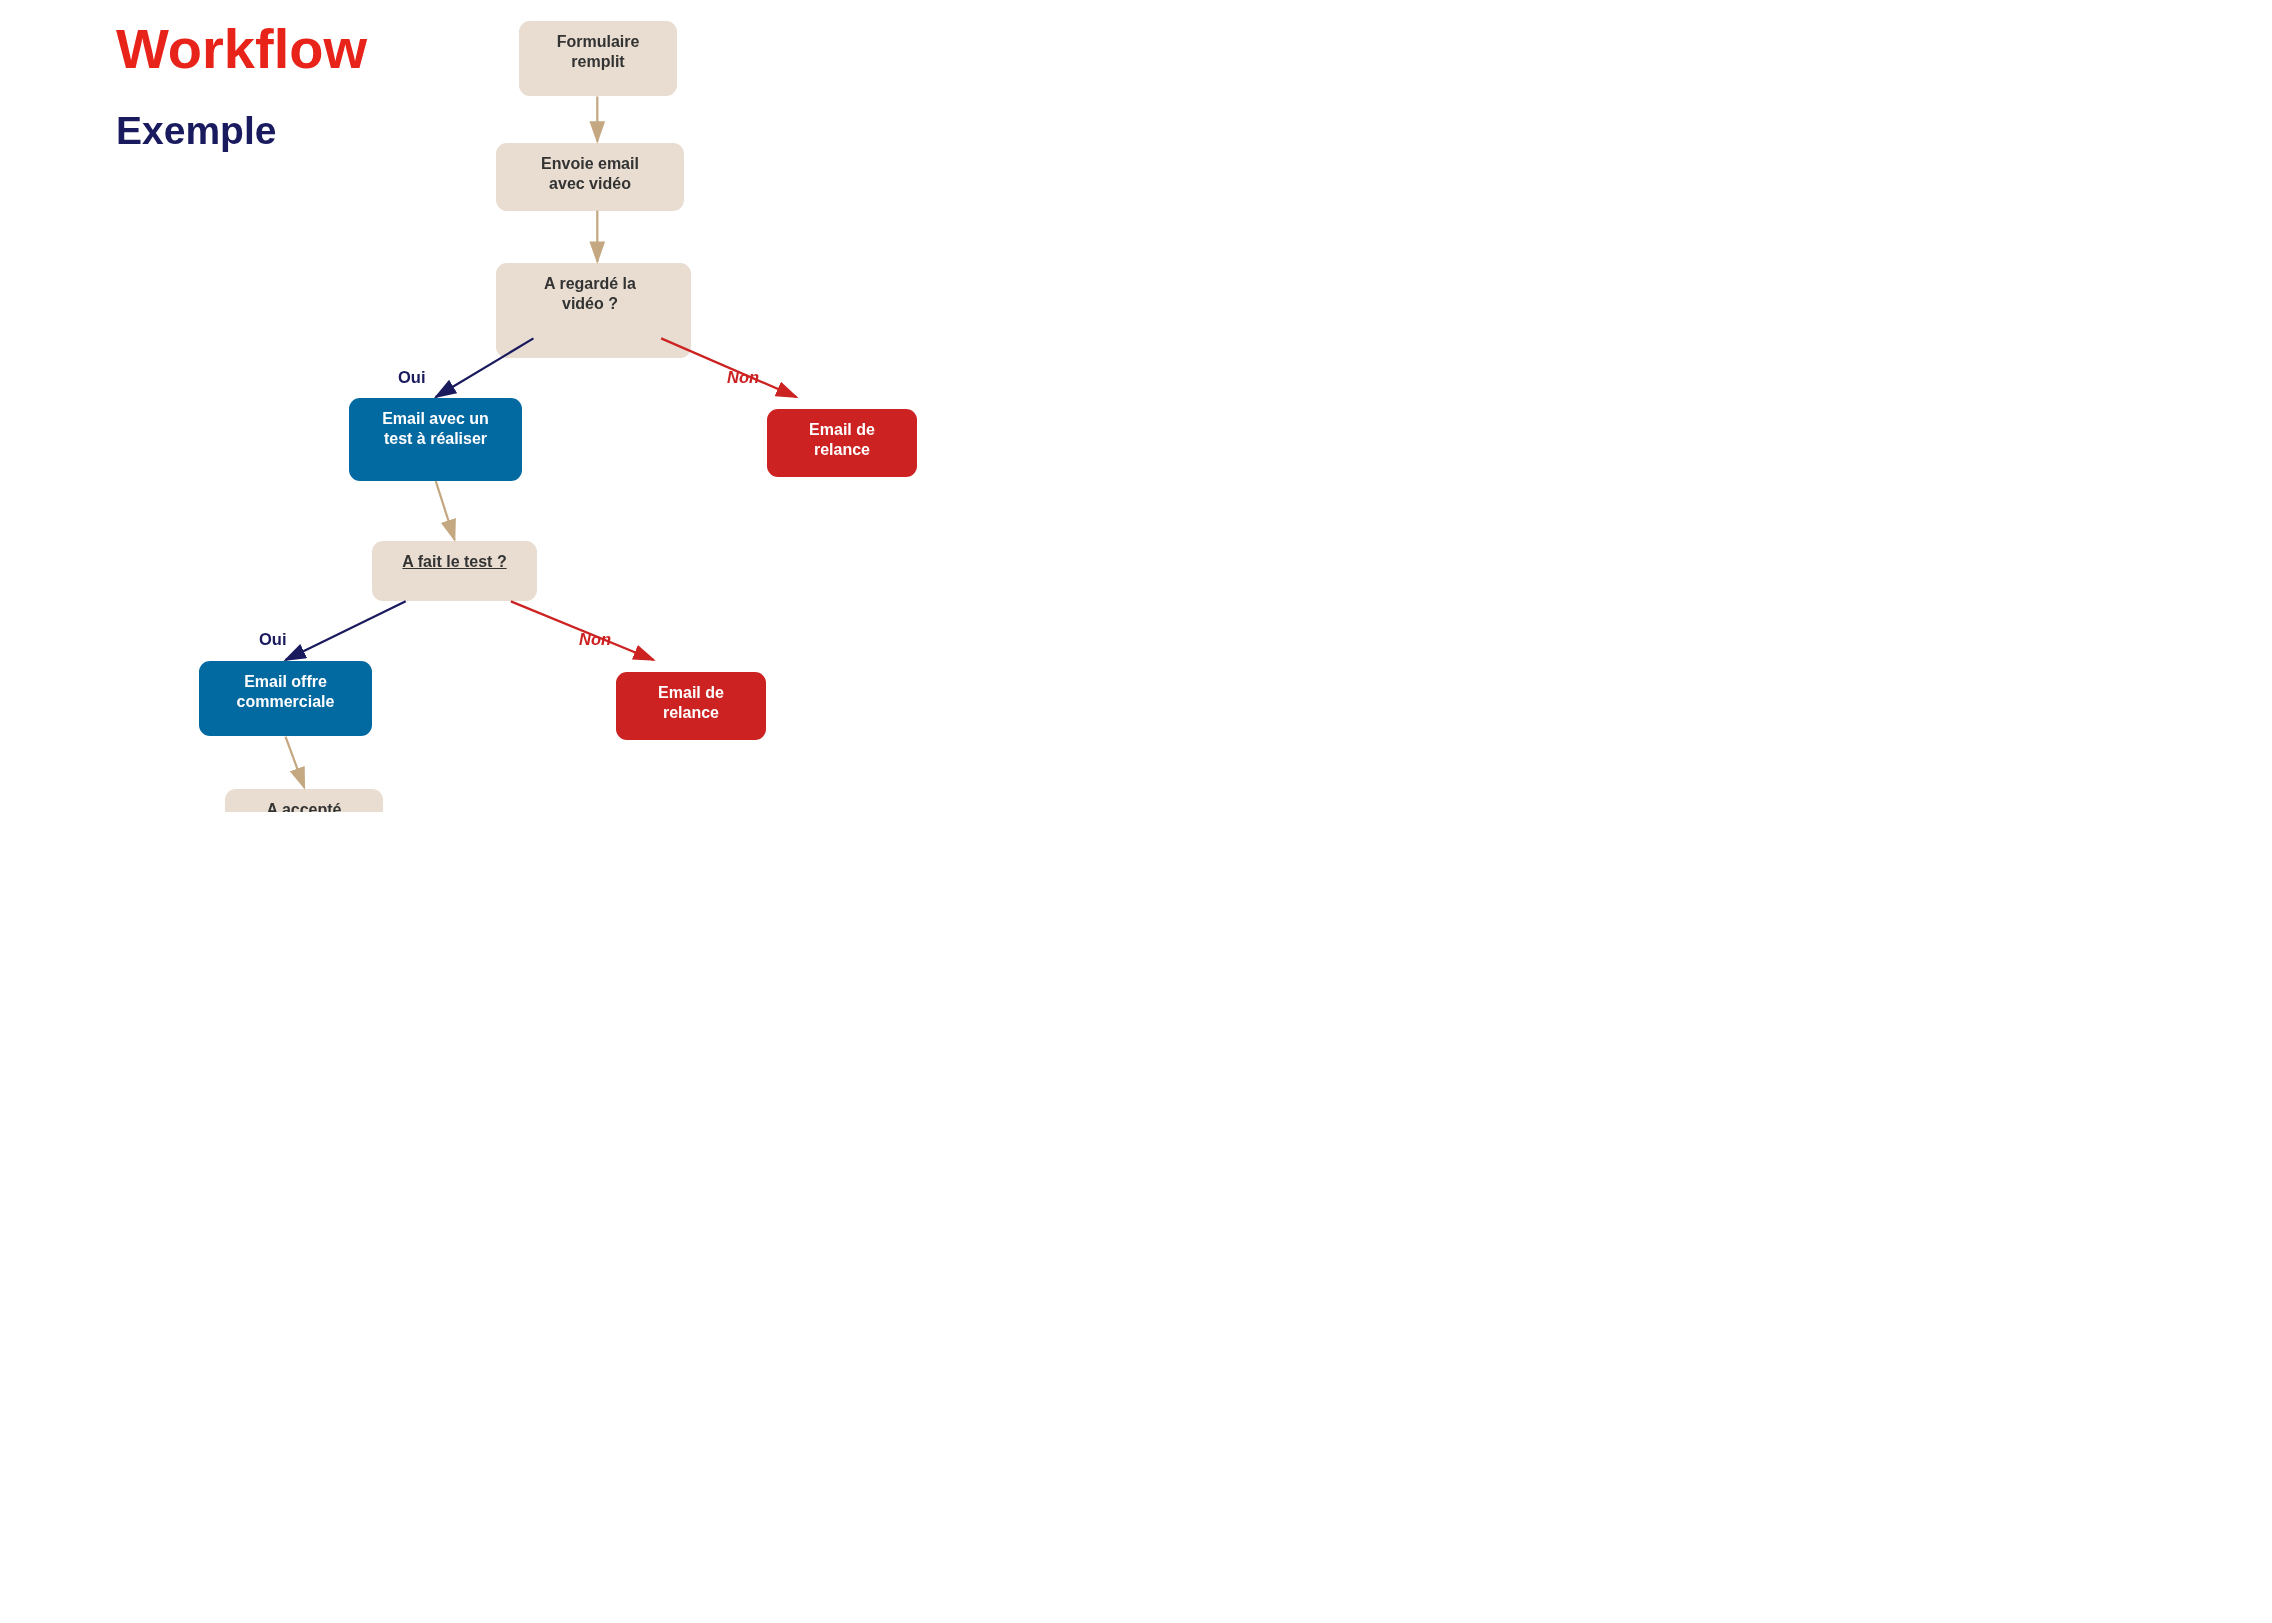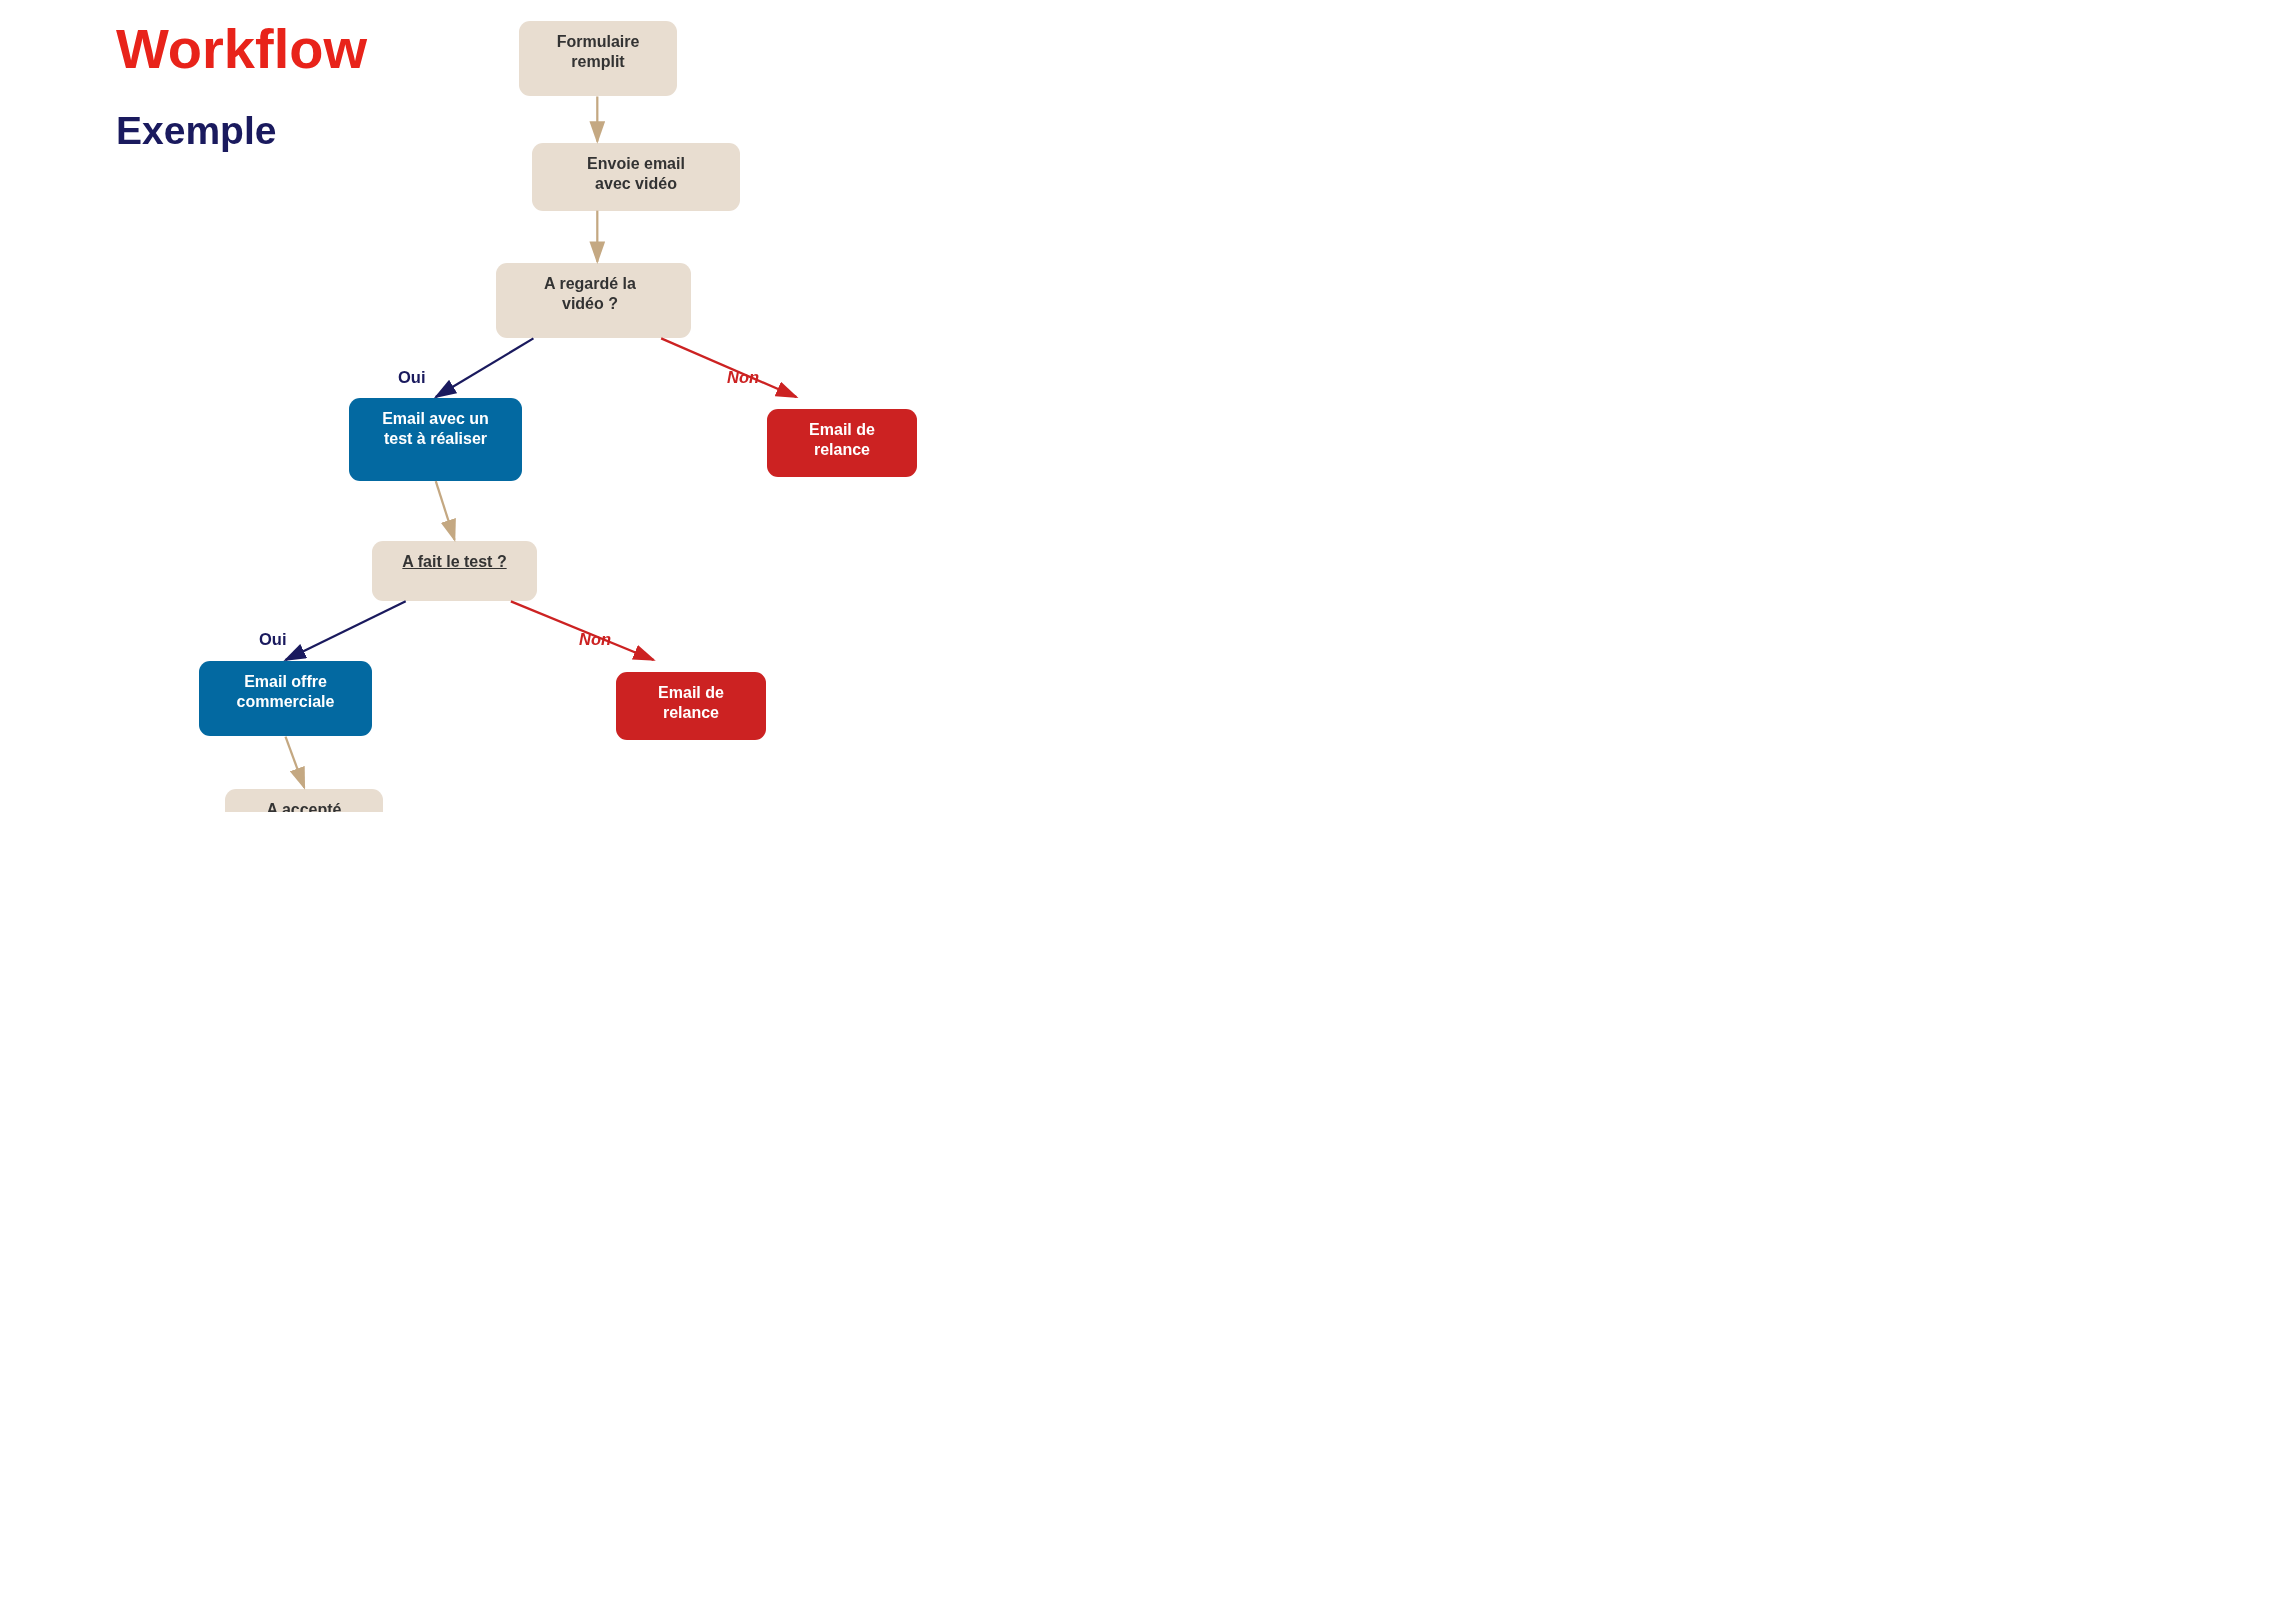--- a/index.html
+++ b/index.html
@@ -87,26 +87,26 @@
 <body>
 
 <div class="page-title">Workflow</div>
 <div class="page-subtitle">Exemple</div>
 
 <div class="node node-beige" style="left: 519px; top: 21px; width: 158px; height: 75px; font-size: 16px;">
   <span style="white-space: pre-line;">Formulaire
 remplit</span>
 </div>
 
-<div class="node node-beige" style="left: 532px; top: 143px; width: 208px; height: 68px; font-size: 16px;">
+<div class="node node-beige" style="left: 496px; top: 143px; width: 188px; height: 68px; font-size: 16px;">
   <span style="white-space: pre-line;">Envoie email
 avec vidéo</span>
 </div>
 
-<div class="node node-beige" style="left: 496px; top: 263px; width: 195px; height: 75px; font-size: 16px; padding-left: 8px;">
+<div class="node node-beige" style="left: 496px; top: 263px; width: 195px; height: 95px; font-size: 16px; padding-left: 8px;">
   <span style="white-space: pre-line;">A regardé la
 vidéo ?</span>
 </div>
 
 <div class="node node-dark" style="left: 349px; top: 398px; width: 173px; height: 83px; font-size: 16px;">
   <span style="white-space: pre-line;">Email avec un
 test à réaliser</span>
 </div>
 
 <div class="node node-red" style="left: 767px; top: 398px; width: 150px; height: 68px; font-size: 16px;">

